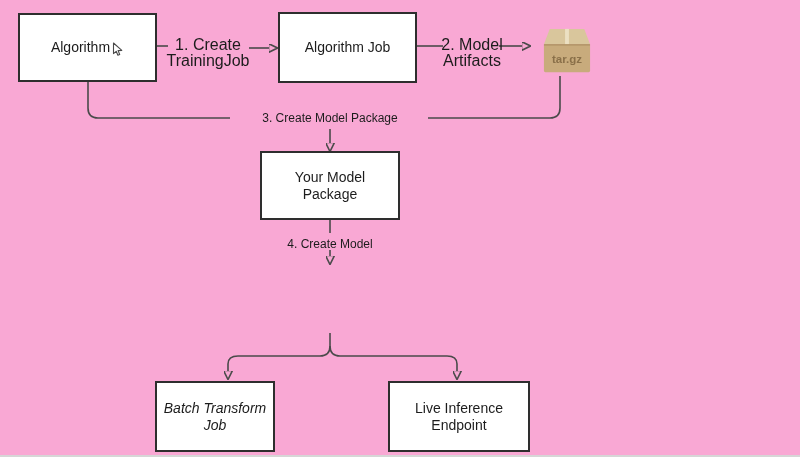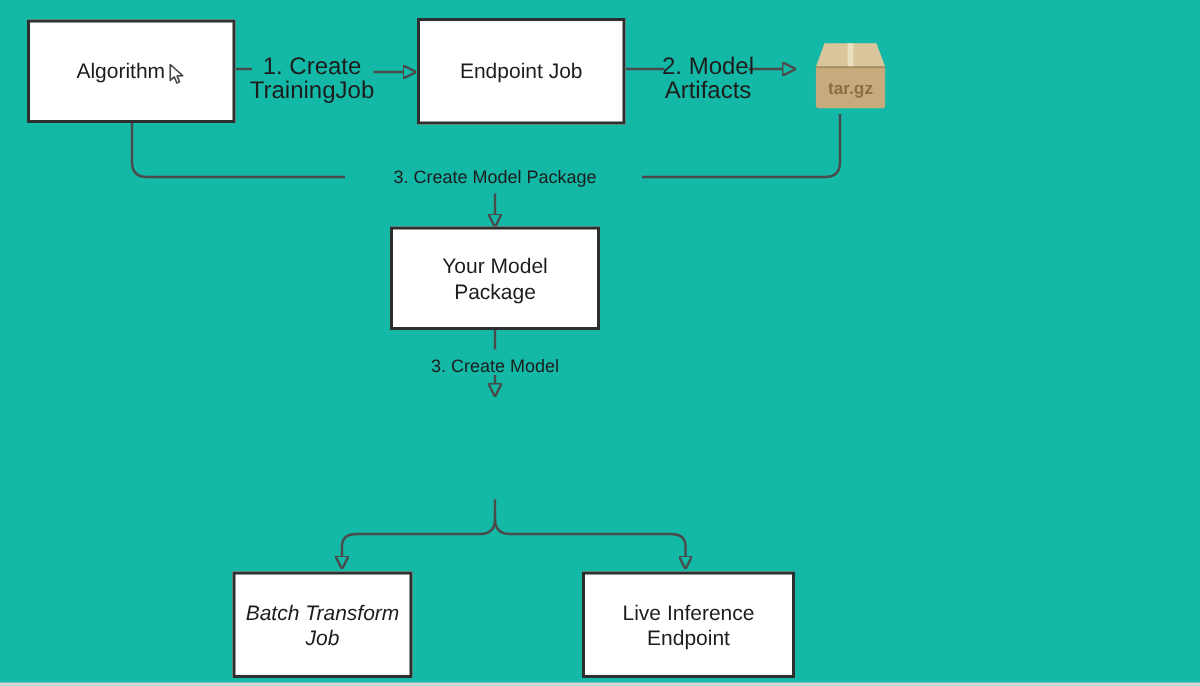--- a/index.html
+++ b/index.html
@@ -1,19 +1,19 @@
 <!DOCTYPE html>
 <html style="--line: #4a4a4a; --box-border: #2e2e2e; --text: #1c1c1c; --carton-top: #d9c69c; --carton-front: #c8ab7c; --carton-tape: #ece0c2; --carton-label: #8a7049; --carton-edge: #ab8f60;"><head>
 <meta charset="utf-8">
 <style>
   html,body{margin:0;padding:0;background:#fff;}
   .stage{
     position:relative;
     width:800px;height:457px;
-    background:#14b8a6;
+    background:#f9a8d4;
     font-family:"Liberation Sans", sans-serif;
     color:var(--text, #1c1c1c);
     overflow:hidden;
   }
   .wires{position:absolute;left:0;top:0;width:800px;height:457px;}
   .wires path{stroke:var(--line,#4a4a4a);stroke-width:1.6;fill:none;}
   .node{
     position:absolute;
     background:#fff;
     border:2px solid var(--box-border,#2e2e2e);
@@ -65,21 +65,21 @@
   </svg>
 
   <div class="node" style="left:18px;top:13px;width:139px;height:69px;">
     <span class="lbl">Algorithm</span>
     <svg class="cursor" width="12" height="15" viewBox="0 0 12 15">
       <path d="M1.5,1 L1.5,11.6 L4.2,9.3 L5.9,13.3 L7.7,12.5 L6.1,8.6 L9.8,8.4 Z" fill="#ffffff" stroke="#4a4a4a" stroke-width="1.1" stroke-linejoin="round"></path>
     </svg>
   </div>
 
   <div class="node" style="left:278px;top:12px;width:139px;height:71px;">
-    <span class="lbl">Endpoint Job</span>
+    <span class="lbl">Algorithm Job</span>
   </div>
 
   <div class="node" style="left:260px;top:151px;width:140px;height:69px;">
     <span class="lbl" style="max-width:92px;">Your Model Package</span>
   </div>
 
 
   <div class="node" style="left:155px;top:381px;width:120px;height:71px;font-style:italic;">
     <span class="lbl" style="max-width:122px;">Batch Transform Job</span>
   </div>
@@ -87,21 +87,21 @@
   <div class="node" style="left:388px;top:381px;width:142px;height:71px;">
     <span class="lbl" style="max-width:110px;">Live Inference Endpoint</span>
   </div>
 
   <div class="edge-label" style="left:158px;top:37px;width:100px;">1. Create TrainingJob</div>
 
   <div class="edge-label" style="left:428px;top:37px;width:88px;">2. Model Artifacts</div>
 
   <div class="edge-label single" style="left:230px;top:110px;width:200px;">3. Create Model Package</div>
 
-  <div class="edge-label single" style="left:255px;top:236px;width:150px;">3. Create Model</div>
+  <div class="edge-label single" style="left:255px;top:236px;width:150px;">4. Create Model</div>
 
   <svg class="tarball" viewBox="0 0 56 52">
     <rect x="4" y="19" width="48" height="29" rx="1.5" fill="var(--carton-front,#c8ab7c)"></rect>
     <polygon points="4,19 10,3 46,3 52,19" fill="var(--carton-top,#d9c69c)"></polygon>
     <rect x="26" y="3" width="4" height="16" fill="var(--carton-tape,#ece0c2)"></rect>
     <line x1="4" y1="19.6" x2="52" y2="19.6" stroke="var(--carton-edge,#ab8f60)" stroke-width="1.4"></line>
     <text x="28" y="38" text-anchor="middle" font-family="Liberation Sans, sans-serif" font-size="12" font-weight="bold" fill="var(--carton-label,#8a7049)">tar.gz</text>
   </svg>
 
 

